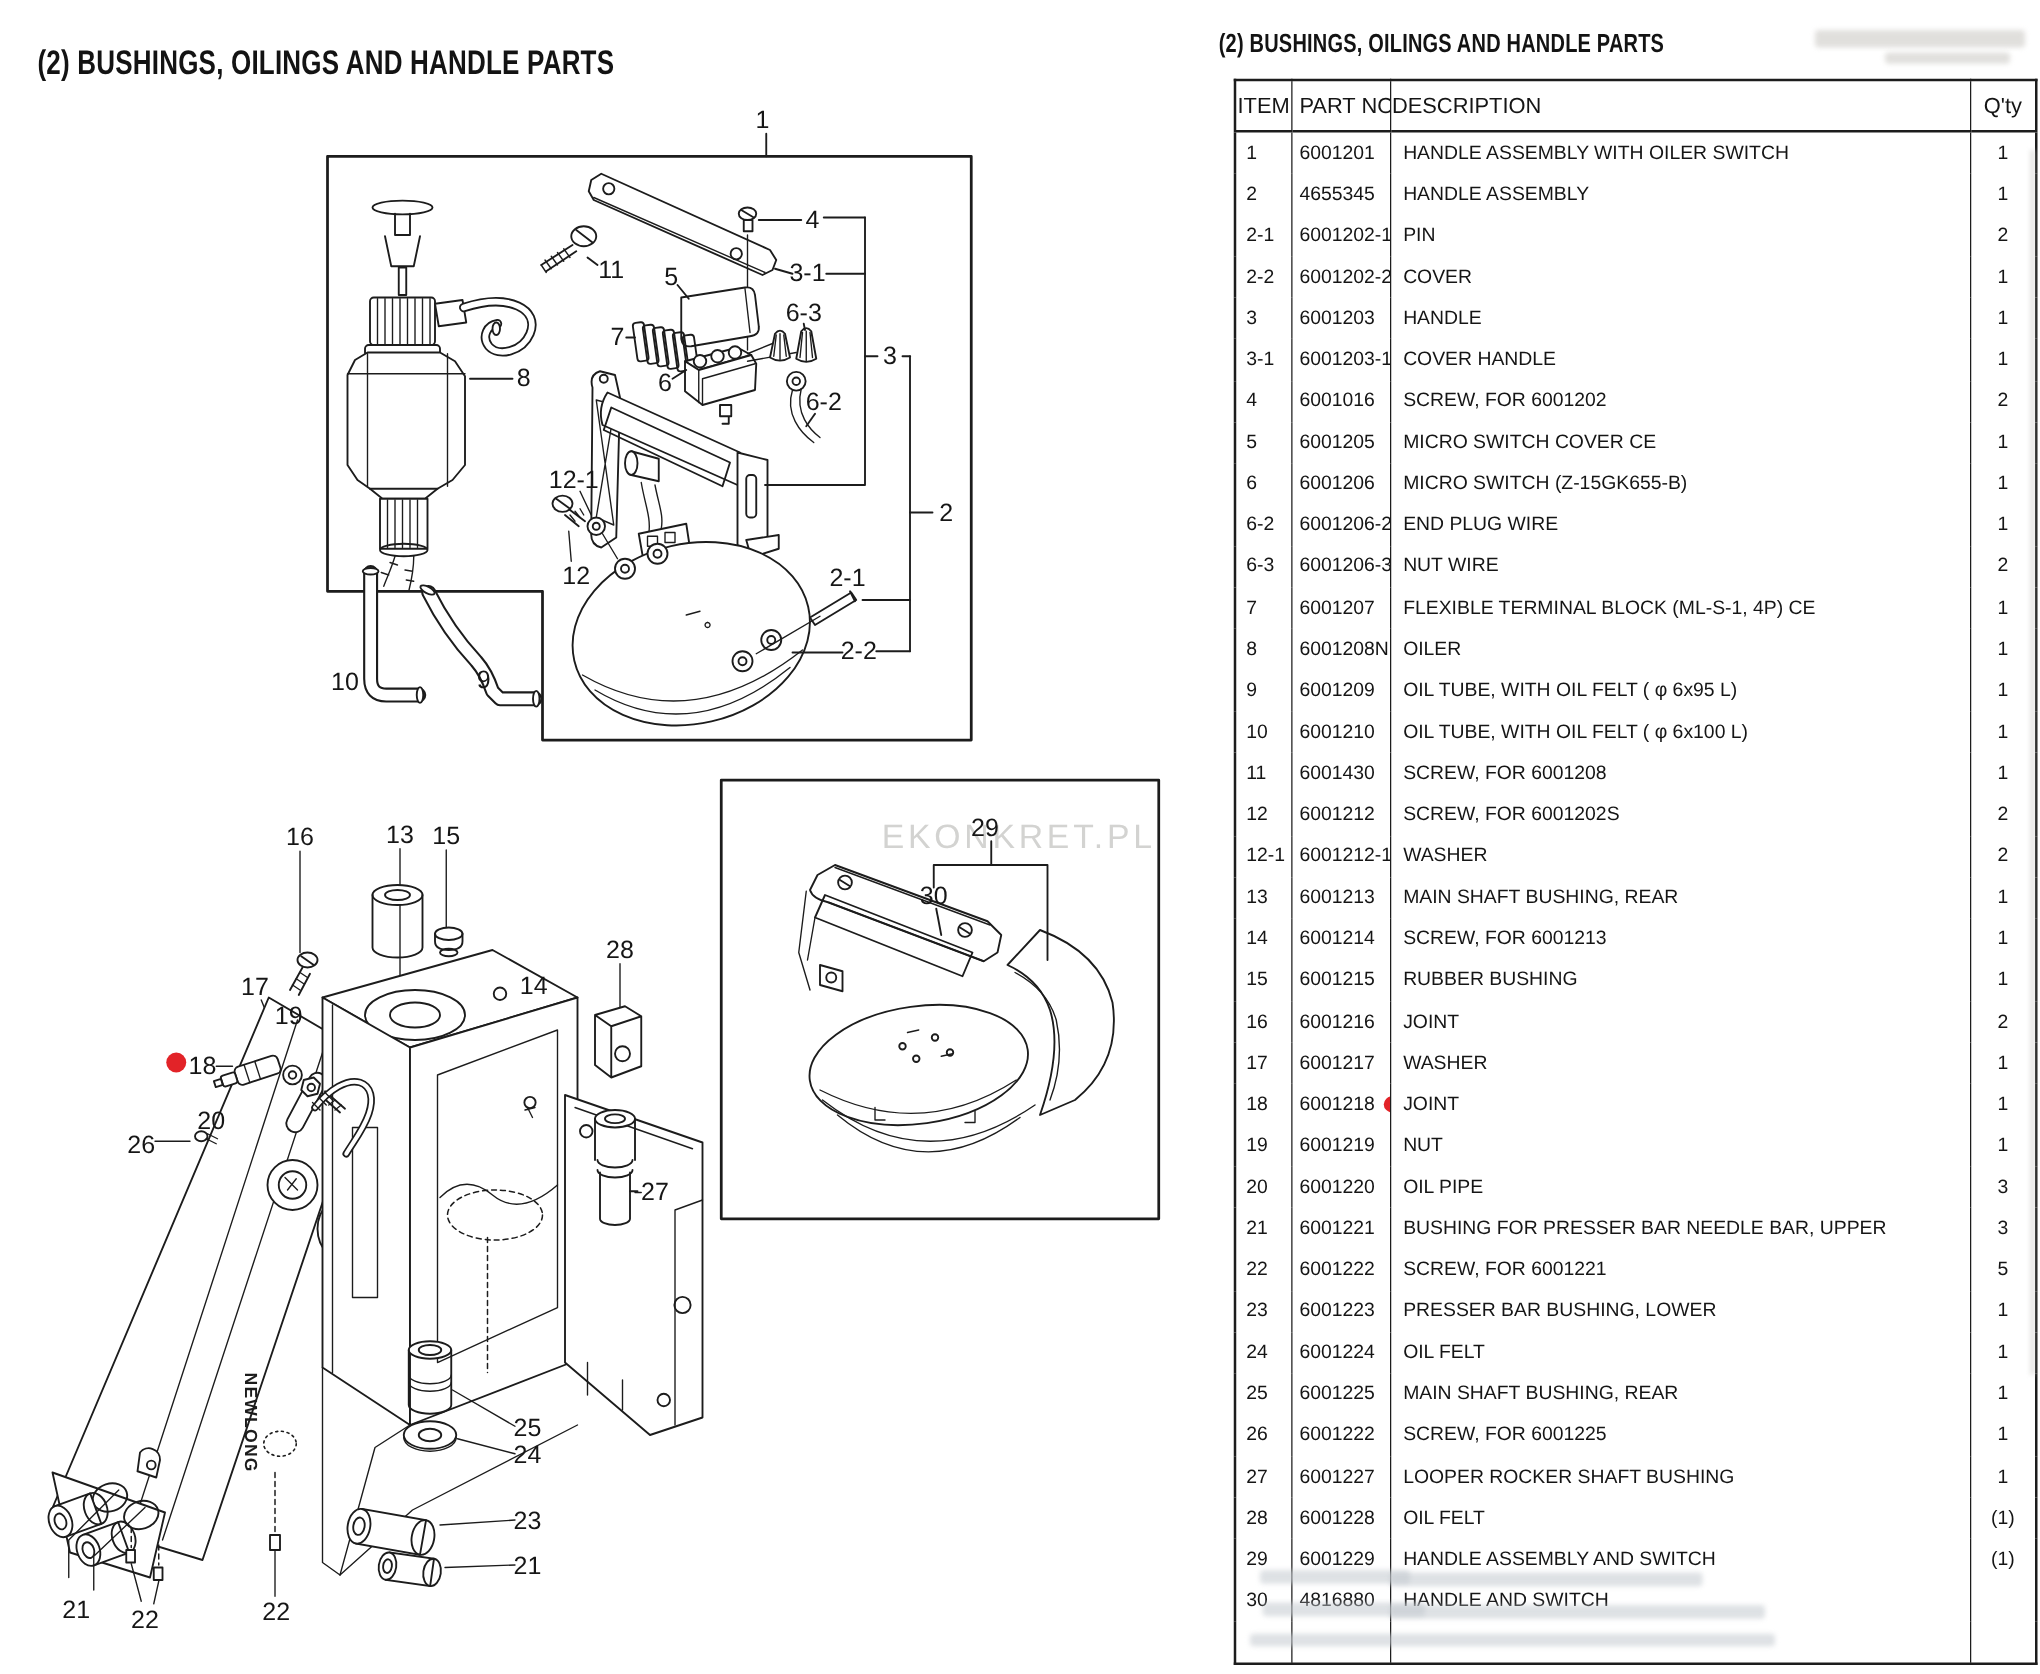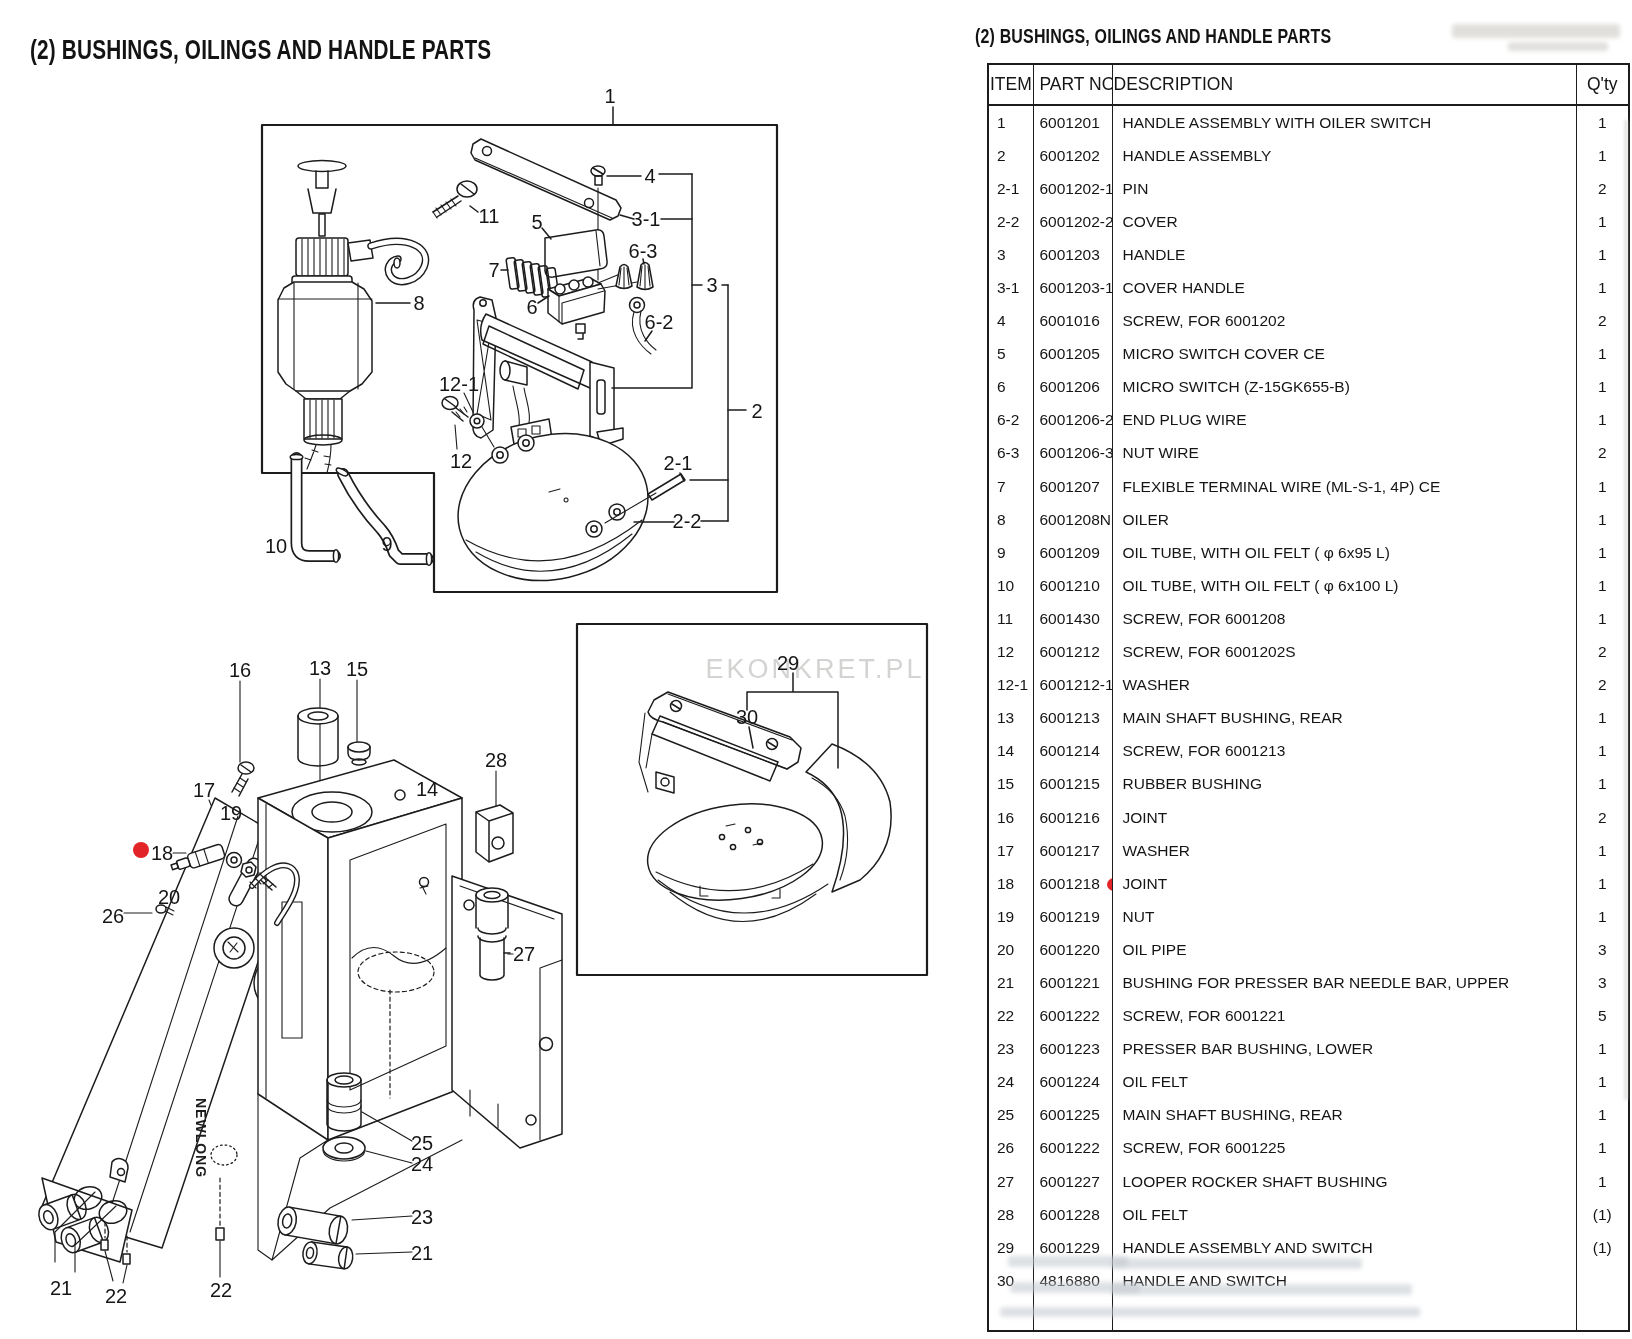--- a/index.html
+++ b/index.html
@@ -488,21 +488,21 @@
   </thead>
   <tbody id="rows">
       <tr>
         <td class="cell-item">1</td>
         <td class="cell-part">6001201</td>
         <td class="cell-desc">HANDLE ASSEMBLY WITH OILER SWITCH</td>
         <td class="cell-qty">1</td>
       </tr>
       <tr>
         <td class="cell-item">2</td>
-        <td class="cell-part">6001202</td>
+        <td class="cell-part">4655345</td>
         <td class="cell-desc">HANDLE ASSEMBLY</td>
         <td class="cell-qty">1</td>
       </tr>
       <tr>
         <td class="cell-item">2-1</td>
         <td class="cell-part">6001202-1</td>
         <td class="cell-desc">PIN</td>
         <td class="cell-qty">2</td>
       </tr>
       <tr>
@@ -549,21 +549,21 @@
       </tr>
       <tr>
         <td class="cell-item">6-3</td>
         <td class="cell-part">6001206-3</td>
         <td class="cell-desc">NUT WIRE</td>
         <td class="cell-qty">2</td>
       </tr>
       <tr>
         <td class="cell-item">7</td>
         <td class="cell-part">6001207</td>
-        <td class="cell-desc">FLEXIBLE TERMINAL WIRE (ML-S-1, 4P) CE</td>
+        <td class="cell-desc">FLEXIBLE TERMINAL BLOCK (ML-S-1, 4P) CE</td>
         <td class="cell-qty">1</td>
       </tr>
       <tr>
         <td class="cell-item">8</td>
         <td class="cell-part">6001208N</td>
         <td class="cell-desc">OILER</td>
         <td class="cell-qty">1</td>
       </tr>
       <tr>
         <td class="cell-item">9</td>

